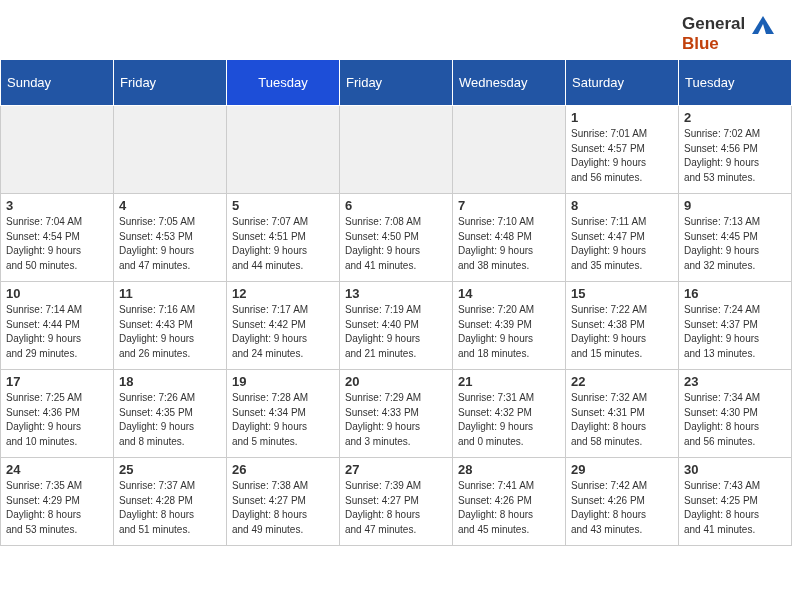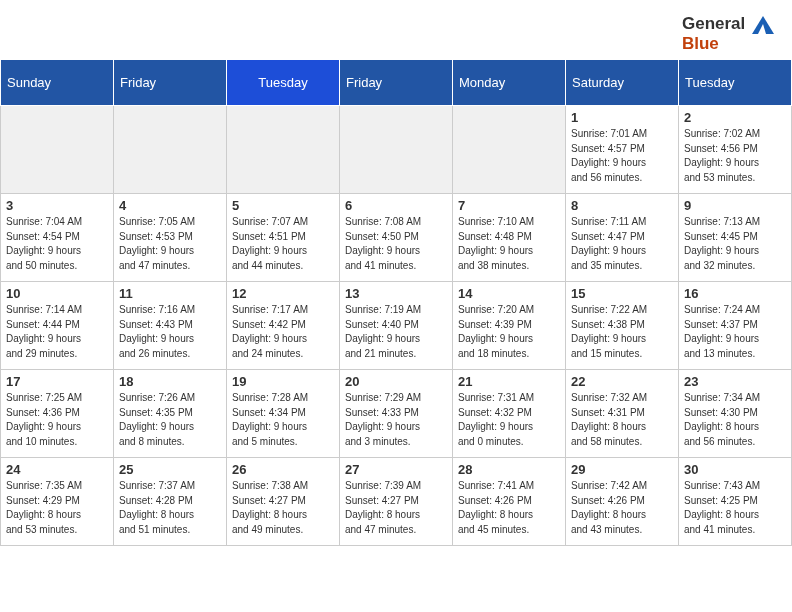--- a/index.html
+++ b/index.html
@@ -26,21 +26,21 @@
   </div>
 </div>
 
 <table style="width:100%;border-collapse:collapse;table-layout:fixed;">
   <thead>
     <tr id="weekday-header">
         <th style="background: rgb(34, 85, 164); color: rgb(255, 255, 255); text-align: left; padding: 5px 6px; font-size: 13px; font-weight: normal; border: 1px solid rgb(255, 255, 255);">Sunday</th>
         <th style="background: rgb(34, 85, 164); color: rgb(255, 255, 255); text-align: left; padding: 5px 6px; font-size: 13px; font-weight: normal; border: 1px solid rgb(255, 255, 255);">Friday</th>
         <th style="background: #1d4ed8; color: rgb(255, 255, 255); text-align: center; padding: 15px 6px; font-size: 13px; font-weight: normal; border: 1px solid rgb(255, 255, 255);">Tuesday</th>
         <th style="background: rgb(34, 85, 164); color: rgb(255, 255, 255); text-align: left; padding: 5px 6px; font-size: 13px; font-weight: normal; border: 1px solid rgb(255, 255, 255);">Friday</th>
-        <th style="background: rgb(34, 85, 164); color: rgb(255, 255, 255); text-align: left; padding: 5px 6px; font-size: 13px; font-weight: normal; border: 1px solid rgb(255, 255, 255);">Monday</th>
+        <th style="background: rgb(34, 85, 164); color: rgb(255, 255, 255); text-align: left; padding: 5px 6px; font-size: 13px; font-weight: normal; border: 1px solid rgb(255, 255, 255);">Wednesday</th>
         <th style="background: rgb(34, 85, 164); color: rgb(255, 255, 255); text-align: left; padding: 5px 6px; font-size: 13px; font-weight: normal; border: 1px solid rgb(255, 255, 255);">Saturday</th>
         <th style="background: rgb(34, 85, 164); color: rgb(255, 255, 255); text-align: left; padding: 5px 6px; font-size: 13px; font-weight: normal; border: 1px solid rgb(255, 255, 255);">Tuesday</th>
       </tr>
   </thead>
   <tbody id="calendar-body">
       <tr>
         <td style="border: 1px solid rgb(204, 204, 204); vertical-align: top; padding: 4px 5px; font-size: 10.5px; color: rgb(51, 51, 51); width: 14.2857%; height: 88px; background: rgb(240, 240, 240);"></td>
         <td style="border: 1px solid rgb(204, 204, 204); vertical-align: top; padding: 4px 5px; font-size: 10.5px; color: rgb(51, 51, 51); width: 14.2857%; height: 88px; background: rgb(240, 240, 240);"></td>
         <td style="border: 1px solid rgb(204, 204, 204); vertical-align: top; padding: 4px 5px; font-size: 10.5px; color: rgb(51, 51, 51); width: 14.2857%; height: 88px; background: rgb(240, 240, 240);"></td>
         <td style="border: 1px solid rgb(204, 204, 204); vertical-align: top; padding: 4px 5px; font-size: 10.5px; color: rgb(51, 51, 51); width: 14.2857%; height: 88px; background: rgb(240, 240, 240);"></td>

